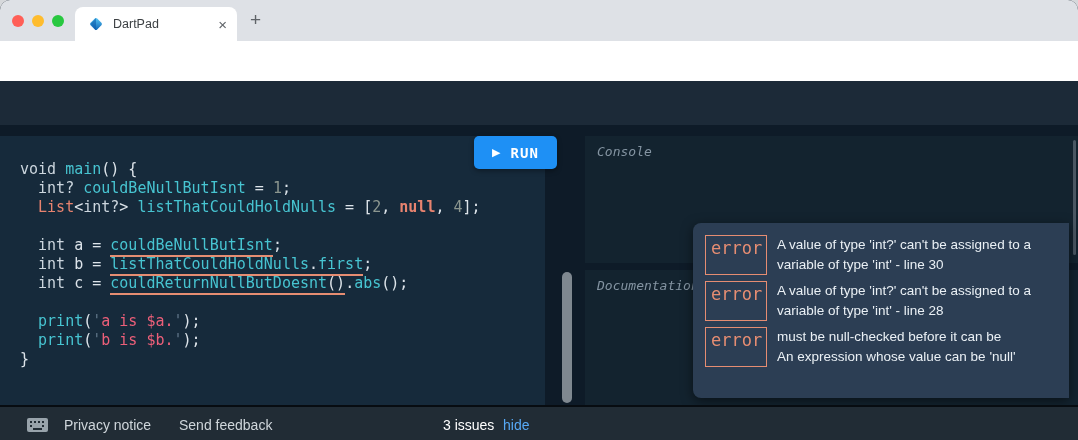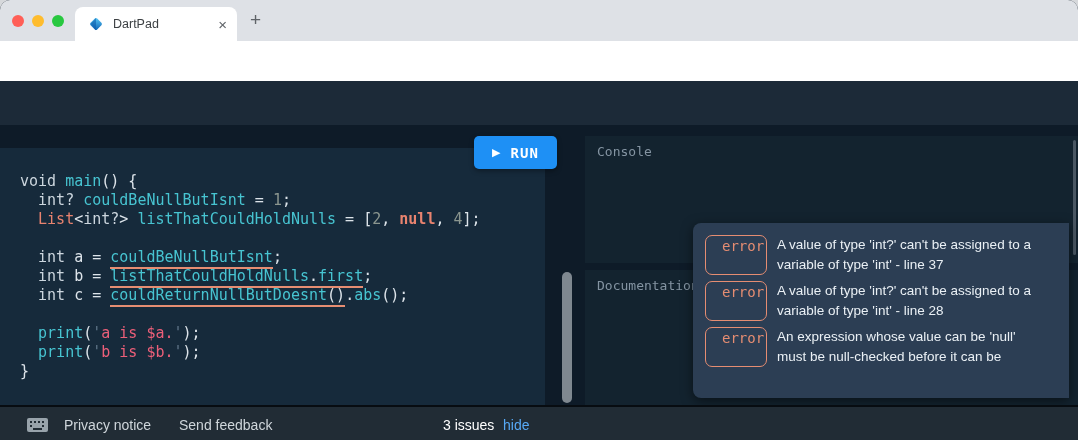--- a/index.html
+++ b/index.html
@@ -57,21 +57,21 @@
   .dp-title { position:absolute; left:553px; top:94px; font-size:16.5px; font-weight:bold; color:#fff; white-space:nowrap; }
   .learn-btn { position:absolute; left:859px; top:88px; height:31px; background:#2b3d52;
                border:1px solid #46586c; border-radius:4px; display:flex; align-items:center;
                gap:10px; padding:0 12px; color:#fff; font-size:13.5px; cursor:pointer; }
   .learn-chevron { font-size:11px; color:#cdd7e0; }
   .kebab-dartpad { position:absolute; left:1046px; top:94px; }
   .kebab-dartpad i { background:#fff; width:3.5px; height:3.5px; }
 
   
   .main { position:absolute; left:0; top:125px; width:1078px; height:280px; background:#0e1b28; }
-  .editor { position:absolute; left:0; top:11px; width:545px; height:269px; background:#162a3b;margin-top:12px; }
+  .editor { position:absolute; left:0; top:11px; width:545px; height:269px; background:#162a3b; }
   .code { position:absolute; left:20px; top:24px; font-family:"DejaVu Sans Mono", monospace;
           font-size:15px; }
   .code-line { height:19px; line-height:19px; white-space:pre; }
   .tk-kw  { color:#ccd6de; }
   .tk-id  { color:#47c4d1; }
   .tk-typ { color:#e8836f; }
   .tk-nul { color:#e8836f; font-weight:bold; }
   .tk-num { color:#8b968f; }
   .tk-pu  { color:#dde4ea; }
   .tk-str { color:#ec5f79; }
@@ -81,30 +81,30 @@
              background:var(--run-blue,#1e90f5); border:none; border-radius:5px; color:#fff;
              display:flex; align-items:center; justify-content:center; gap:9px;
              font-family:"DejaVu Sans Mono", monospace; font-size:14px; font-weight:bold;
              letter-spacing:1px; box-shadow:0 2px 5px rgba(0,0,0,.35); cursor:pointer; }
   .play { font-size:11px; font-family:"DejaVu Sans", sans-serif; }
   .splitter { position:absolute; left:562px; top:147px; width:10px; height:131px;
               border-radius:5px; background:#7f8890; cursor:col-resize; }
   .console-panel { position:absolute; left:585px; top:11px; width:493px; height:127px; background:#13232f; }
   .doc-panel { position:absolute; left:585px; top:145px; width:493px; height:135px; background:#13232f; }
   .panel-label { position:absolute; left:12px; top:8px; font-family:"DejaVu Sans Mono", monospace;
-                 font-size:13px; color:#8494a2; }
+                 font-size:13px; color:#8494a2;font-style:italic; }
   .scroll-thumb { position:absolute; left:1073px; top:15px; width:3px; height:115px;
                   background:#4a5763; border-radius:2px; }
   .error-overlay { position:absolute; left:693px; top:98px; width:376px; height:175px;
                    background:#2c3e54; border-radius:8px 0 0 8px; padding:12px 10px 10px 12px;
                    box-shadow:0 3px 12px rgba(0,0,0,.5); }
   .err-row { display:flex; gap:10px; margin-bottom:6px; align-items:stretch; }
   .err-badge { width:62px; flex:0 0 62px; border:1px solid var(--error-color,#e68d72);
-               border-radius:7px; color:var(--error-color,#e68d72);
-               font-family:"DejaVu Sans Mono", monospace; font-size:14px; padding:2px 16px; }
+               border-radius:0; color:var(--error-color,#e68d72);
+               font-family:"DejaVu Sans Mono", monospace; font-size:17px; padding:2px 5px; }
   .err-msg { font-size:13.5px; color:#eaf0f5; line-height:20px; }
   .err-line { white-space:nowrap; }
 
   
   .footer { position:absolute; left:0; top:405px; width:1078px; height:35px; background:#212c35;
             border-top:2px solid #070c11; }
   .kb-icon { position:absolute; left:27px; top:11px; }
   .f-link { position:absolute; top:10px; font-size:14px; color:#cfd6db; cursor:pointer; }
   .f-issues { position:absolute; left:443px; top:10px; font-size:14px; font-weight:500; color:#ffffff; }
   .f-hide { position:absolute; left:503px; top:10px; font-size:14px; color:var(--link-blue,#57a9f5); cursor:pointer; }
@@ -265,35 +265,35 @@
     <div class="doc-panel">
       <span class="panel-label">Documentation</span>
     </div>
     <div class="scroll-thumb"></div>
 
     <div class="error-overlay" id="errors">
         <div class="err-row">
           <div class="err-badge">error</div>
           <div class="err-msg">
             <div class="err-line">A value of type 'int?' can't be assigned to a</div>
-            <div class="err-line">variable of type 'int' - line 37</div>
+            <div class="err-line">variable of type 'int' - line 30</div>
           </div>
         </div>
         <div class="err-row">
           <div class="err-badge">error</div>
           <div class="err-msg">
             <div class="err-line">A value of type 'int?' can't be assigned to a</div>
             <div class="err-line">variable of type 'int' - line 28</div>
           </div>
         </div>
         <div class="err-row">
           <div class="err-badge">error</div>
           <div class="err-msg">
+            <div class="err-line">must be null-checked before it can be</div>
             <div class="err-line">An expression whose value can be 'null'</div>
-            <div class="err-line">must be null-checked before it can be</div>
           </div>
         </div>
       </div>
   </div>
 
   <div class="footer">
     <svg class="kb-icon" width="21" height="14" viewBox="0 0 21 14">
       <rect width="21" height="14" rx="2" fill="#98a3ab"></rect>
       <g fill="#212c35">
           <rect x="3" y="3" width="2" height="2"></rect>

